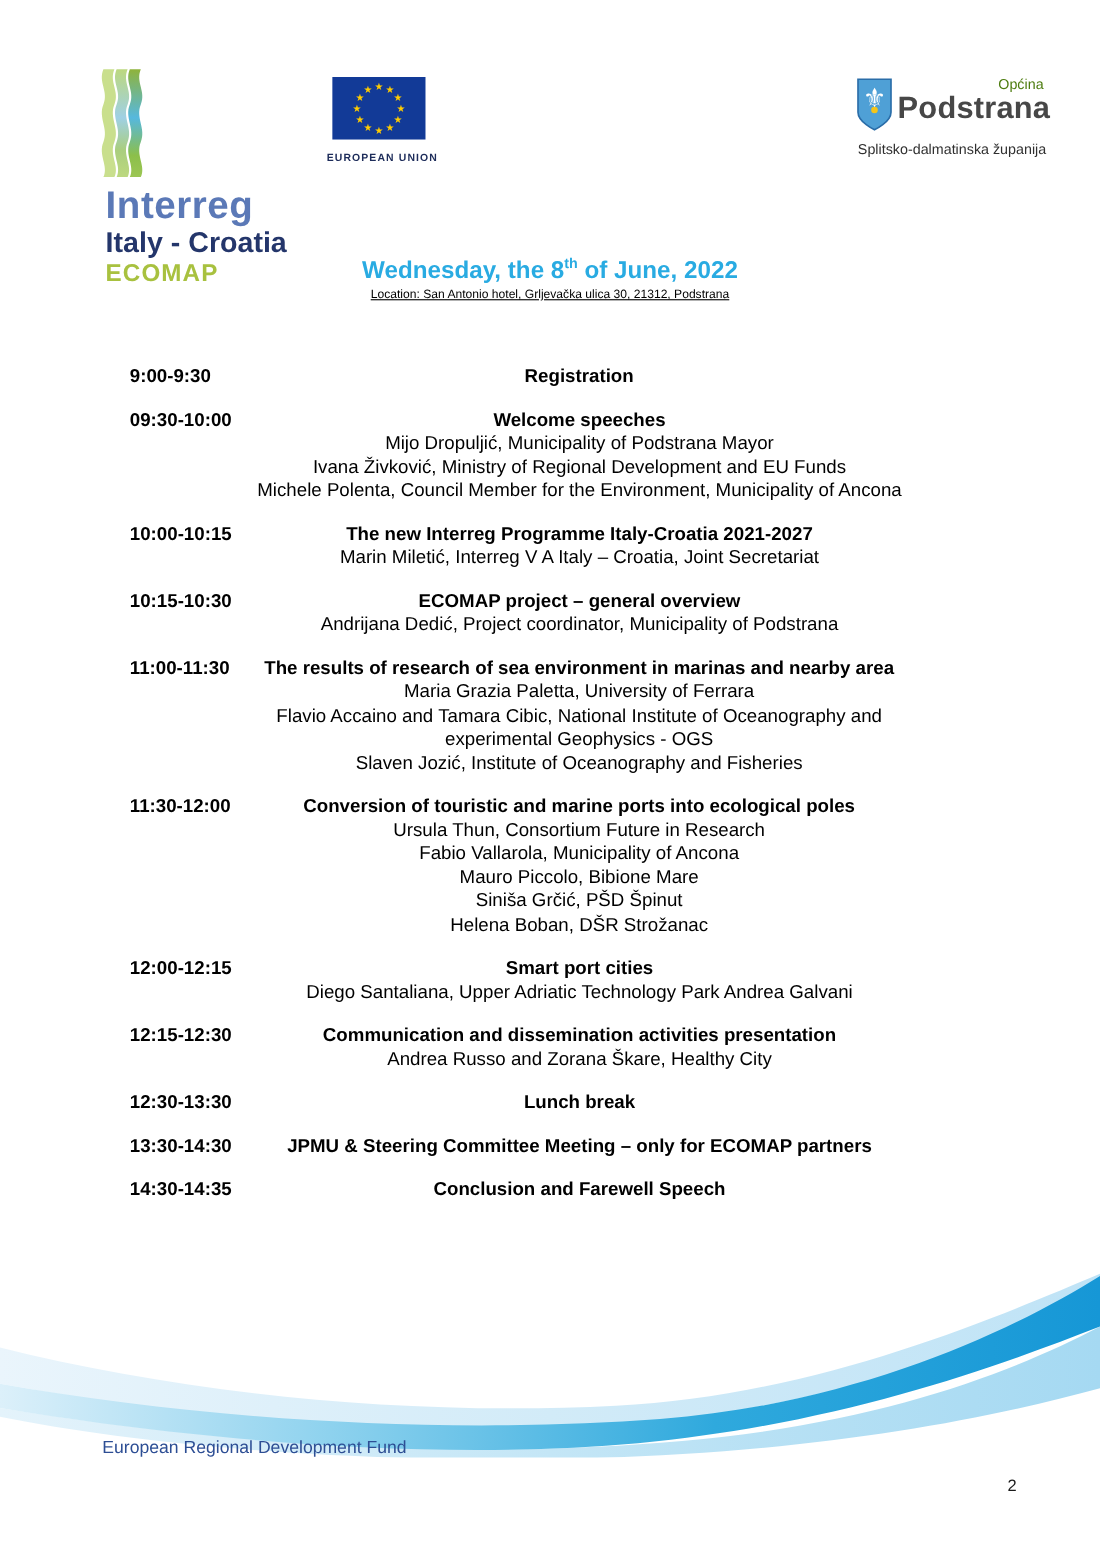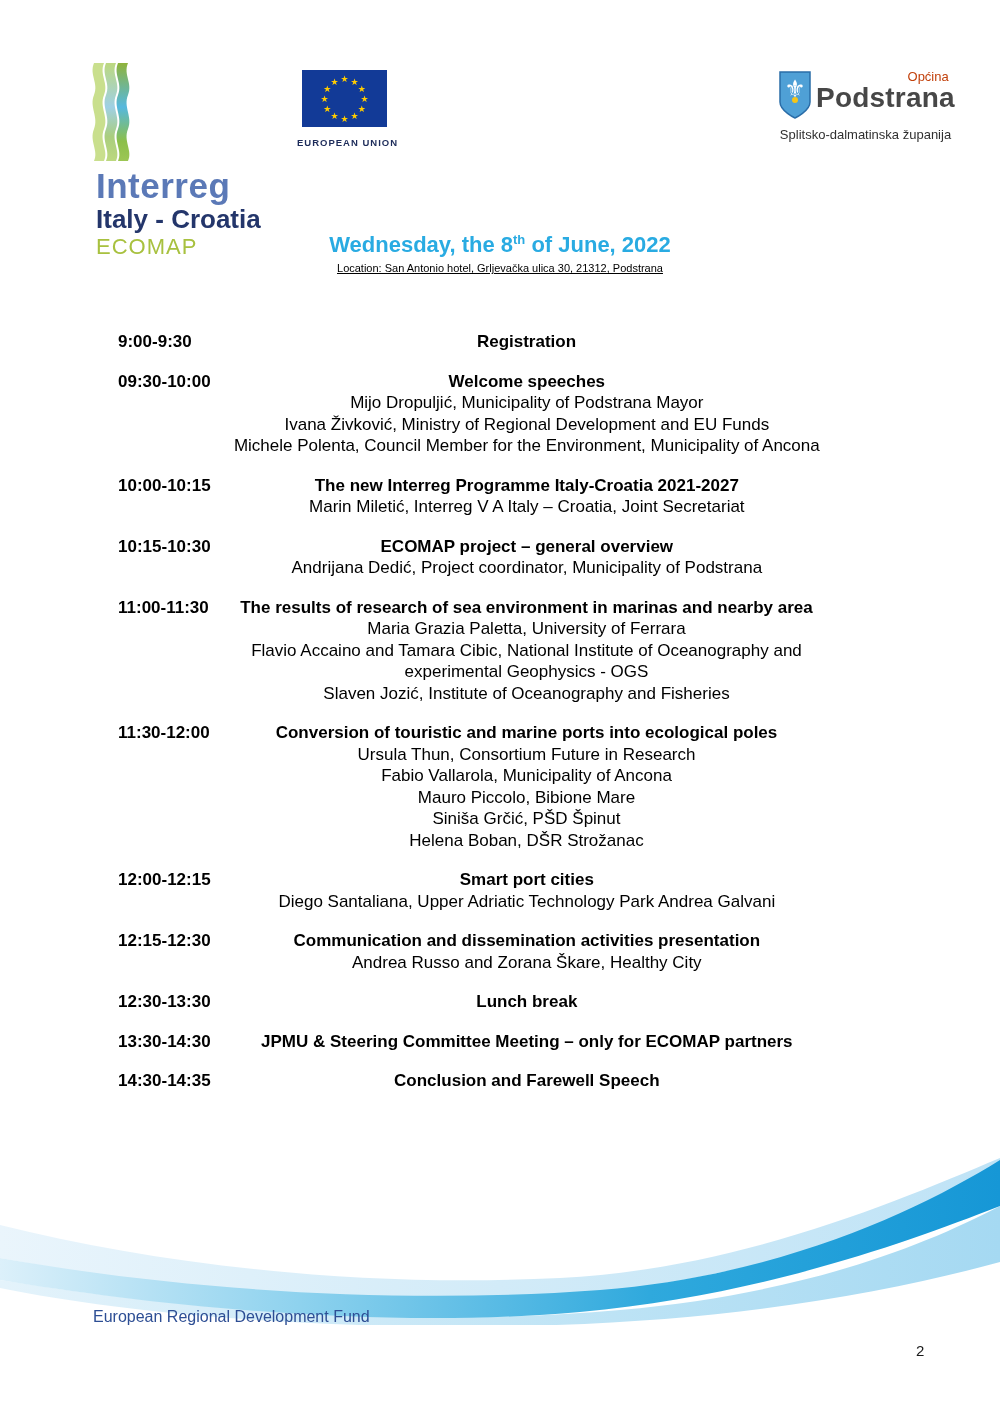--- a/index.html
+++ b/index.html
@@ -4,27 +4,27 @@
 <style>
   html,body{margin:0;padding:0;background:#fff;}
   .page{position:relative;width:1000px;height:1414px;background:#fff;overflow:hidden;
         font-family:"Liberation Sans",sans-serif;color:#000;}
 
   
   .brand-interreg{position:absolute;left:88px;top:60px;display:flex;align-items:flex-start;flex-direction:column;}
   .interreg-text{margin-left:8px;line-height:1;}
   .interreg-name{font-size:35px;font-weight:bold;color:#5b79b7;letter-spacing:.5px;}
   .interreg-sub{font-size:26px;font-weight:600;color:#24366b;margin-top:3px;}
-  .interreg-proj{font-size:22px;font-weight:normal;color:#a8c13f;margin-top:4px;letter-spacing:1px;}
+  .interreg-proj{font-size:22px;font-weight:bold;color:#a8c13f;margin-top:4px;letter-spacing:1px;}
   .brand-eu{position:absolute;left:297px;top:70px;width:95px;text-align:center;}
   .eu-label{font-size:9.5px;letter-spacing:1px;color:#1d2c5a;margin-top:6px;font-weight:600;white-space:nowrap;}
   .brand-podstrana{position:absolute;left:778px;top:70px;width:175px;}
   .pod-row{display:flex;align-items:flex-start;}
   .pod-texts{margin-left:4px;flex:1;}
-  .pod-opcina{font-size:13px;color:#c2410c;text-align:right;padding-right:6px;line-height:1;}
+  .pod-opcina{font-size:13px;color:#4d7c0f;text-align:right;padding-right:6px;line-height:1;}
   .pod-name{font-size:28px;font-weight:bold;color:#474747;line-height:1.05;letter-spacing:.2px;}
   .pod-region{font-size:13px;color:#303030;text-align:center;margin-top:3px;white-space:nowrap;}
 
   
   .title-block{position:absolute;left:0;top:232px;width:1000px;text-align:center;}
   .day-title{font-size:22px;font-weight:bold;color:#29abe2;}
   .day-title sup{font-size:13px;}
   .location{font-size:11px;color:#000;margin-top:4px;text-decoration:underline;}
 
   

